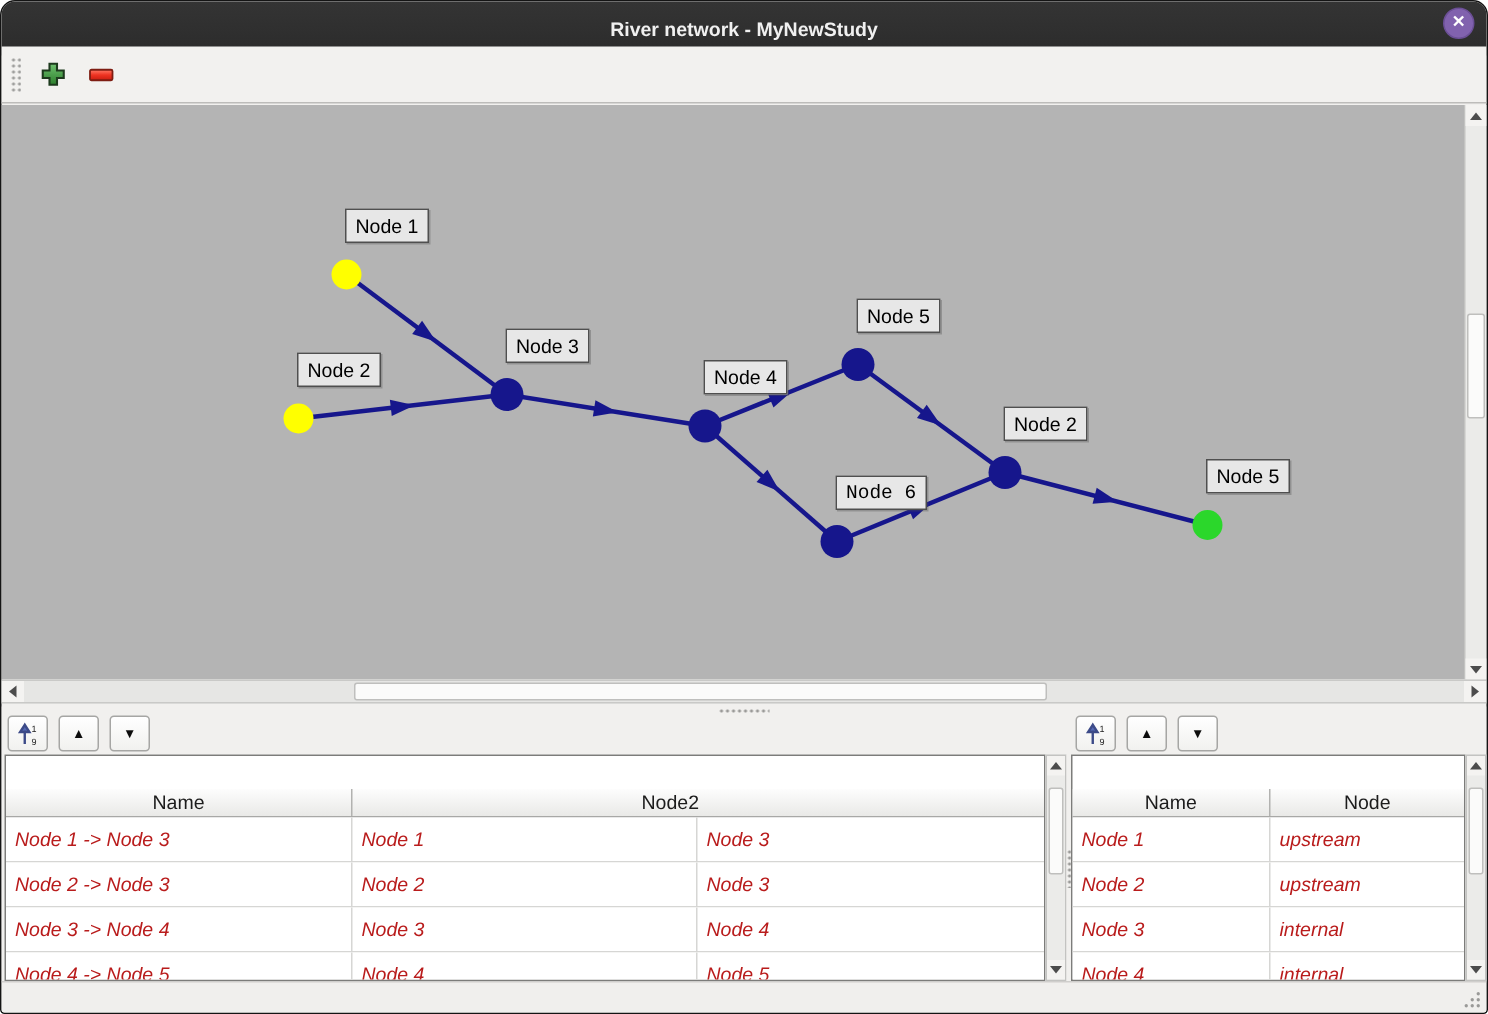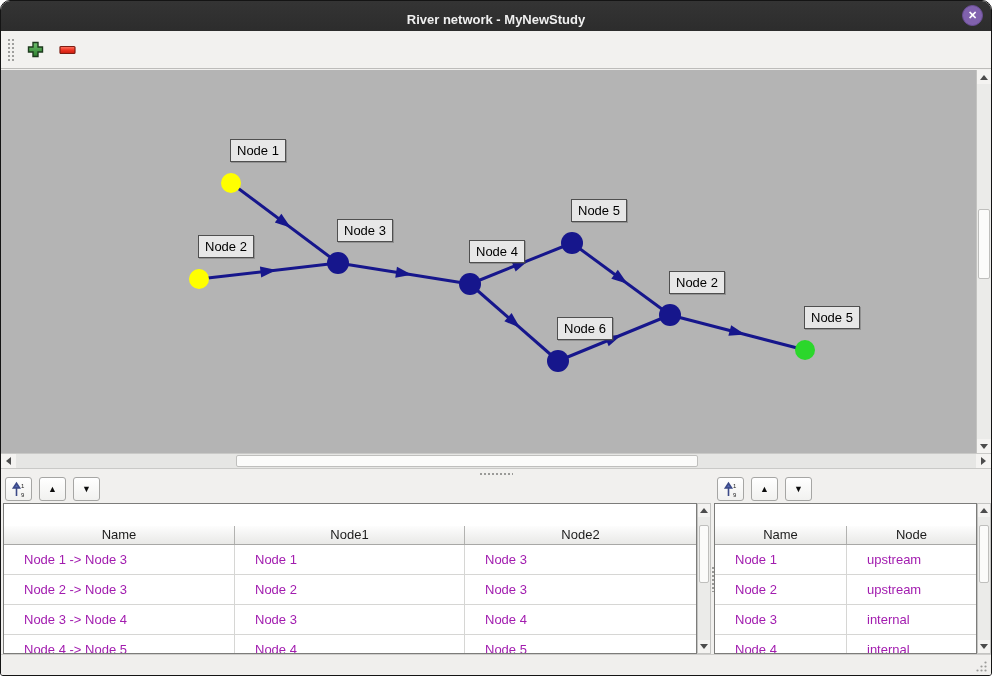--- a/index.html
+++ b/index.html
@@ -57,21 +57,21 @@
     padding:0;font-size:9px;color:#0c0c0c;line-height:1;}
   
   .tables-row{position:absolute;left:0;top:502px;width:100%;height:151px;background:#f1f0ee;}
   .table-panel{position:absolute;top:0;height:151px;background:#ffffff;border:1px solid #7c7c7a;overflow:hidden;}
   .table-panel.lp{left:2px;width:694px;}
   .table-panel.rp{left:713px;width:263px;}
   .thead{display:flex;height:19px;background:linear-gradient(#fdfdfd,#e9e9e7);border-bottom:1px solid #a8a8a6;margin-top:22px;}
   .th{font-size:13px;color:#1c1c1c;text-align:center;line-height:18px;border-right:1px solid #b2b2b0;overflow:hidden;flex-shrink:0;}
   .th:last-child{border-right:none;}
   .tr{display:flex;height:30px;border-bottom:1px solid #d6d6d4;background:#fff;}
-  .td{font-size:13px;color:#a21caf;line-height:29px;padding-left:20px;border-right:1px solid #d6d6d4;overflow:hidden;flex-shrink:0;}
+  .td{font-size:13px;color:#b91c1c;line-height:29px;padding-left:6px;border-right:1px solid #d6d6d4;overflow:hidden;flex-shrink:0;font-style:italic;}
   .td:last-child{border-right:none;}
   .table-scroll{position:absolute;top:0;width:14px;height:151px;background:#ebebe9;border:1px solid #c3c3c1;}
   .ts-left{left:696px;} .ts-right{left:976px;}
   
   .statusbar{position:absolute;left:0;top:653px;width:100%;height:22px;background:#f0efed;border-top:1px solid #cfcecc;}
   .sizegrip{position:absolute;right:3px;bottom:3px;}
 </style>
 </head>
 <body>
 
@@ -138,21 +138,21 @@
           <circle cx="557" cy="291" r="11" fill="#16168c"></circle>
           <circle cx="669" cy="245" r="11" fill="#16168c"></circle>
           <circle cx="804" cy="280" r="10" fill="#2bd72b"></circle>
         </svg>
       <div id="graph-labels">
           <div class="node-label" style="left: 229px; top: 69px;">Node 1</div>
           <div class="node-label" style="left: 197px; top: 165px;">Node 2</div>
           <div class="node-label" style="left: 336px; top: 149px;">Node 3</div>
           <div class="node-label" style="left: 468px; top: 170px;">Node 4</div>
           <div class="node-label" style="left: 570px; top: 129px;">Node 5</div>
-          <div class="node-label" style="left: 556px; top: 247px;">Node 6</div>
+          <div class="node-label" style="left: 556px; top: 247px; font-family: Liberation Mono, monospace;">Node 6</div>
           <div class="node-label" style="left: 668px; top: 201px;">Node 2</div>
           <div class="node-label" style="left: 803px; top: 236px;">Node 5</div>
         </div>
     </div>
     <div class="vscroll">
       <div class="sb-btn" style="left:0;top:0;width:14px;height:14px;">
           <div class="tri up"></div>
         </div>
       <div class="sb-thumb" style="left:1px;right:1px;top:139px;height:70px;"></div>
       <div class="sb-btn" style="left:0;bottom:0;width:14px;height:14px;">
@@ -205,22 +205,21 @@
       <button class="ctrl-btn">
           <span>▼</span>
         </button>
     </div>
   </div>
 
   <div class="tables-row">
     <div class="table-panel lp" id="branches-table">
         <div class="thead">
           <div class="th" style="width: 231px;">Name</div>
-          <div class="th" style="width: 230px;">Node1</div>
-          <div class="th" style="width: 231px;">Node2</div>
+          <div class="th" style="width: 231px; text-align: right;">Node2</div>
         </div>
         <div class="tr">
           <div class="td" style="width: 231px;">Node 1 -&gt; Node 3</div>
           <div class="td" style="width: 230px;">Node 1</div>
           <div class="td" style="width: 231px;">Node 3</div>
         </div>
         <div class="tr">
           <div class="td" style="width: 231px;">Node 2 -&gt; Node 3</div>
           <div class="td" style="width: 230px;">Node 2</div>
           <div class="td" style="width: 231px;">Node 3</div>

